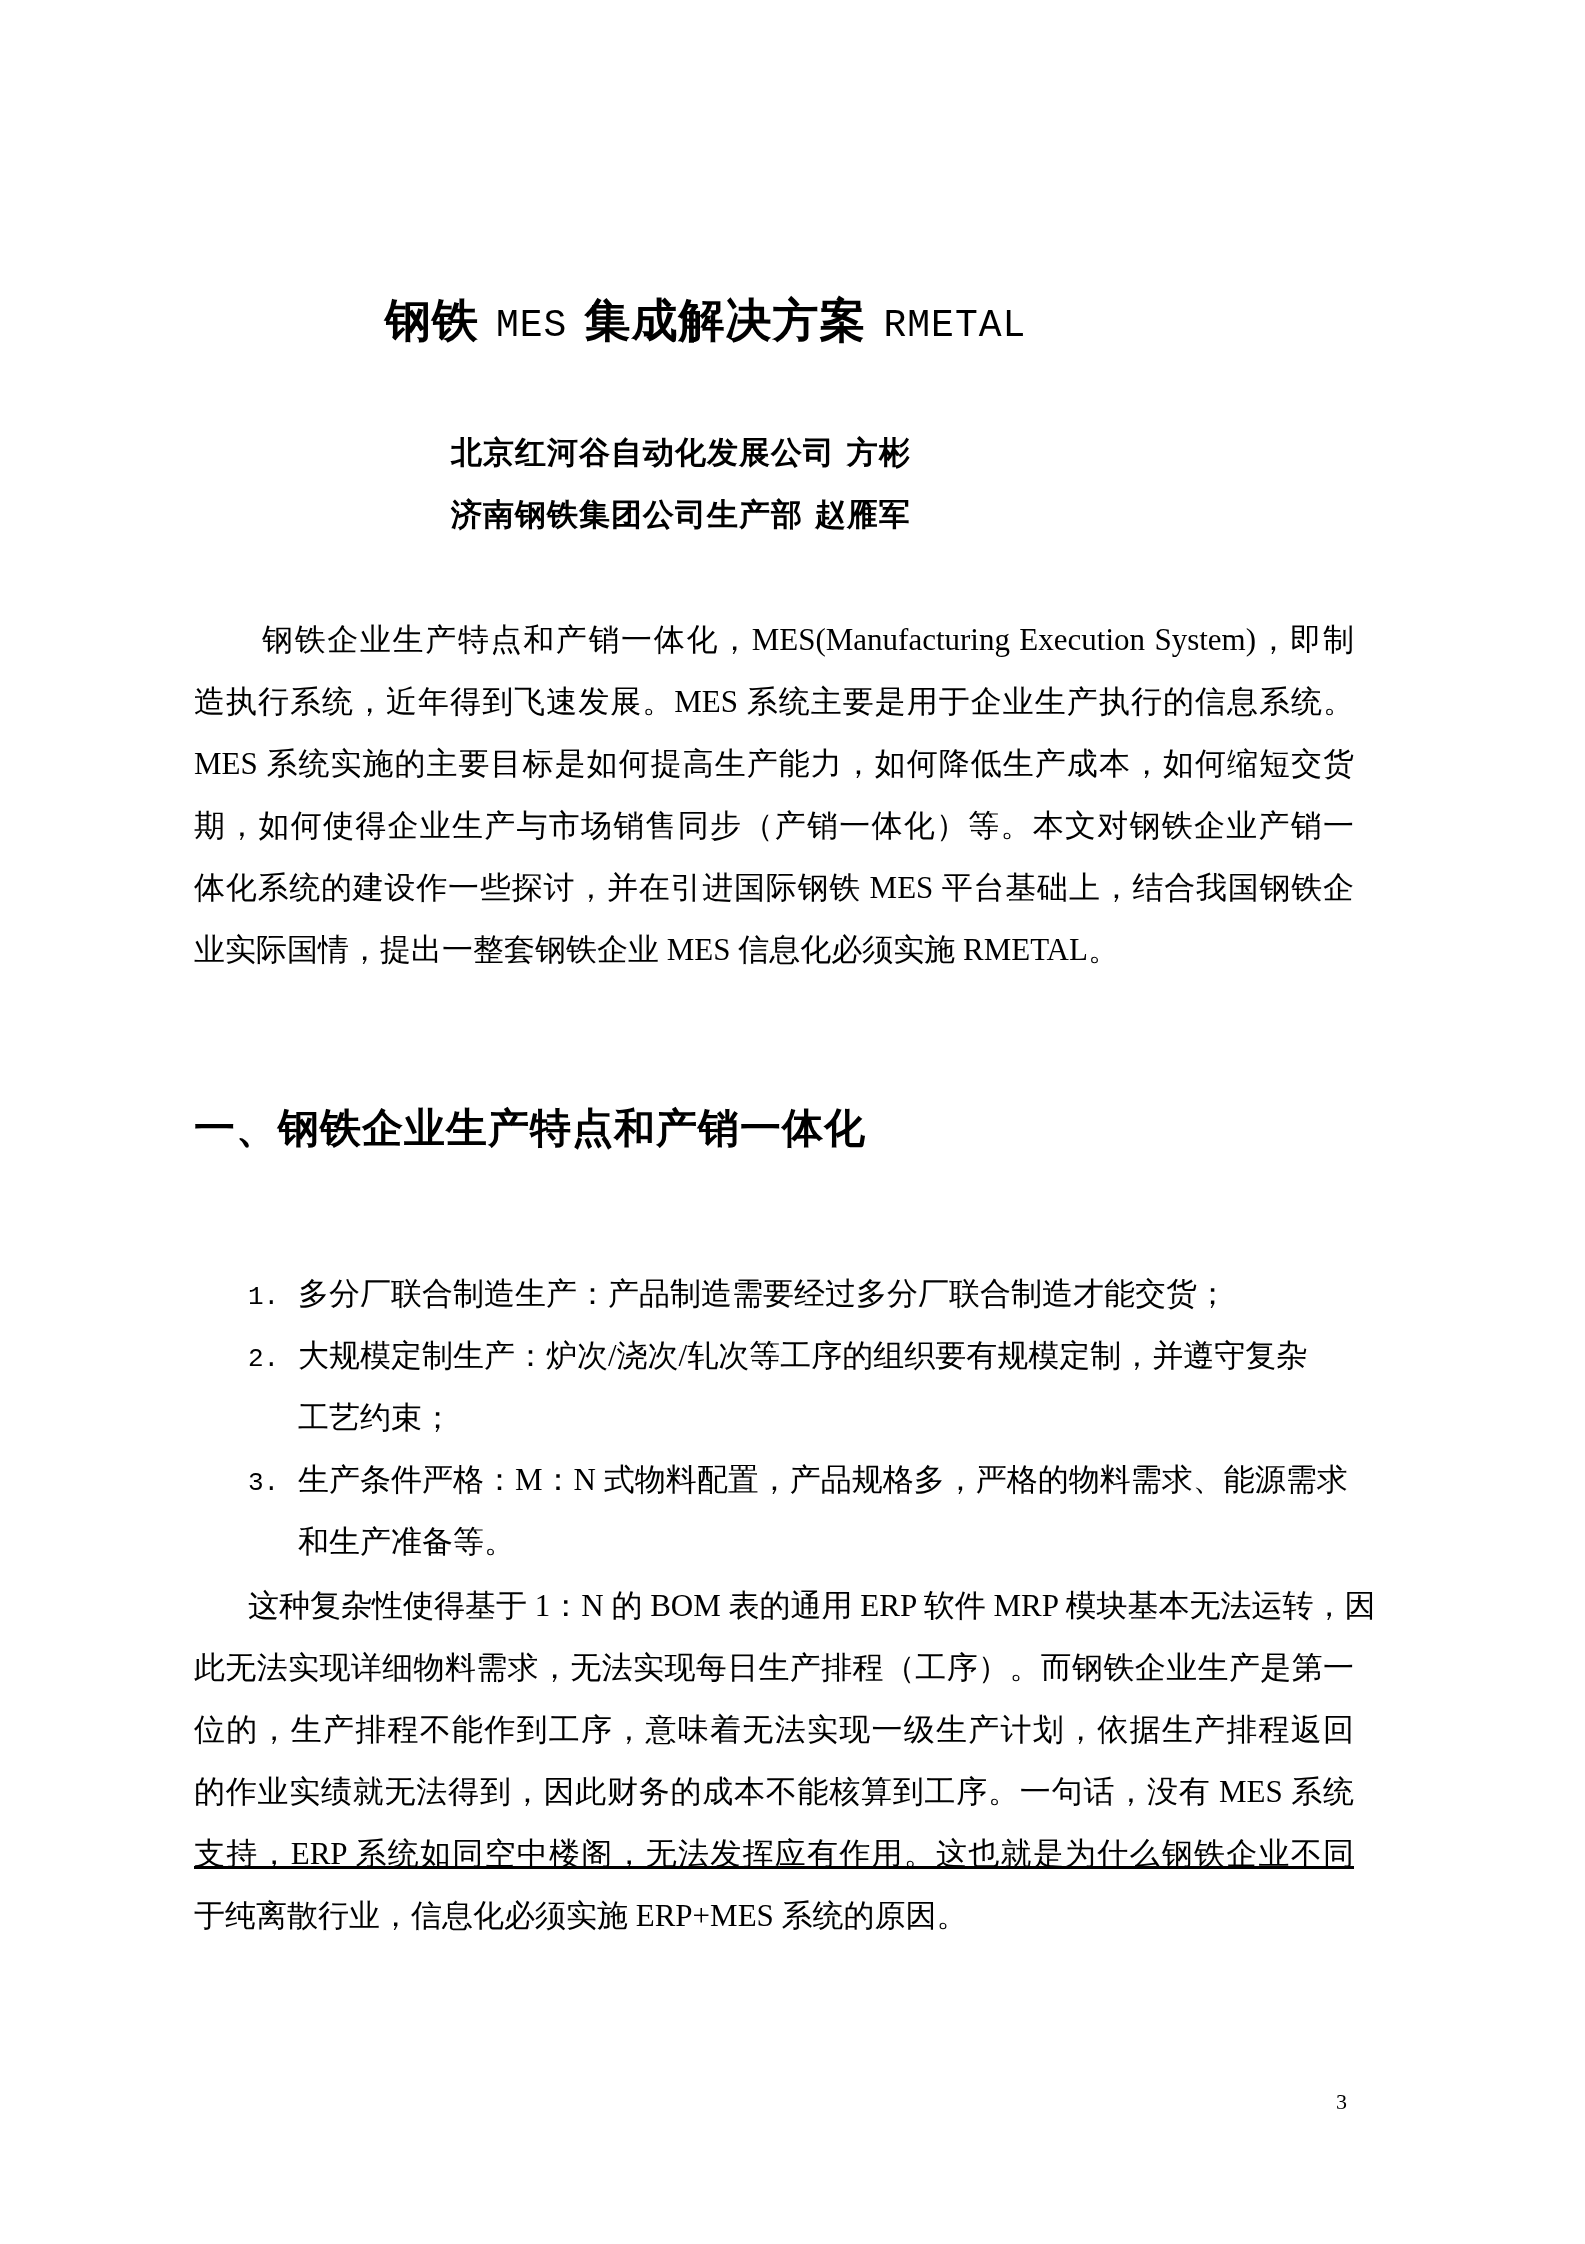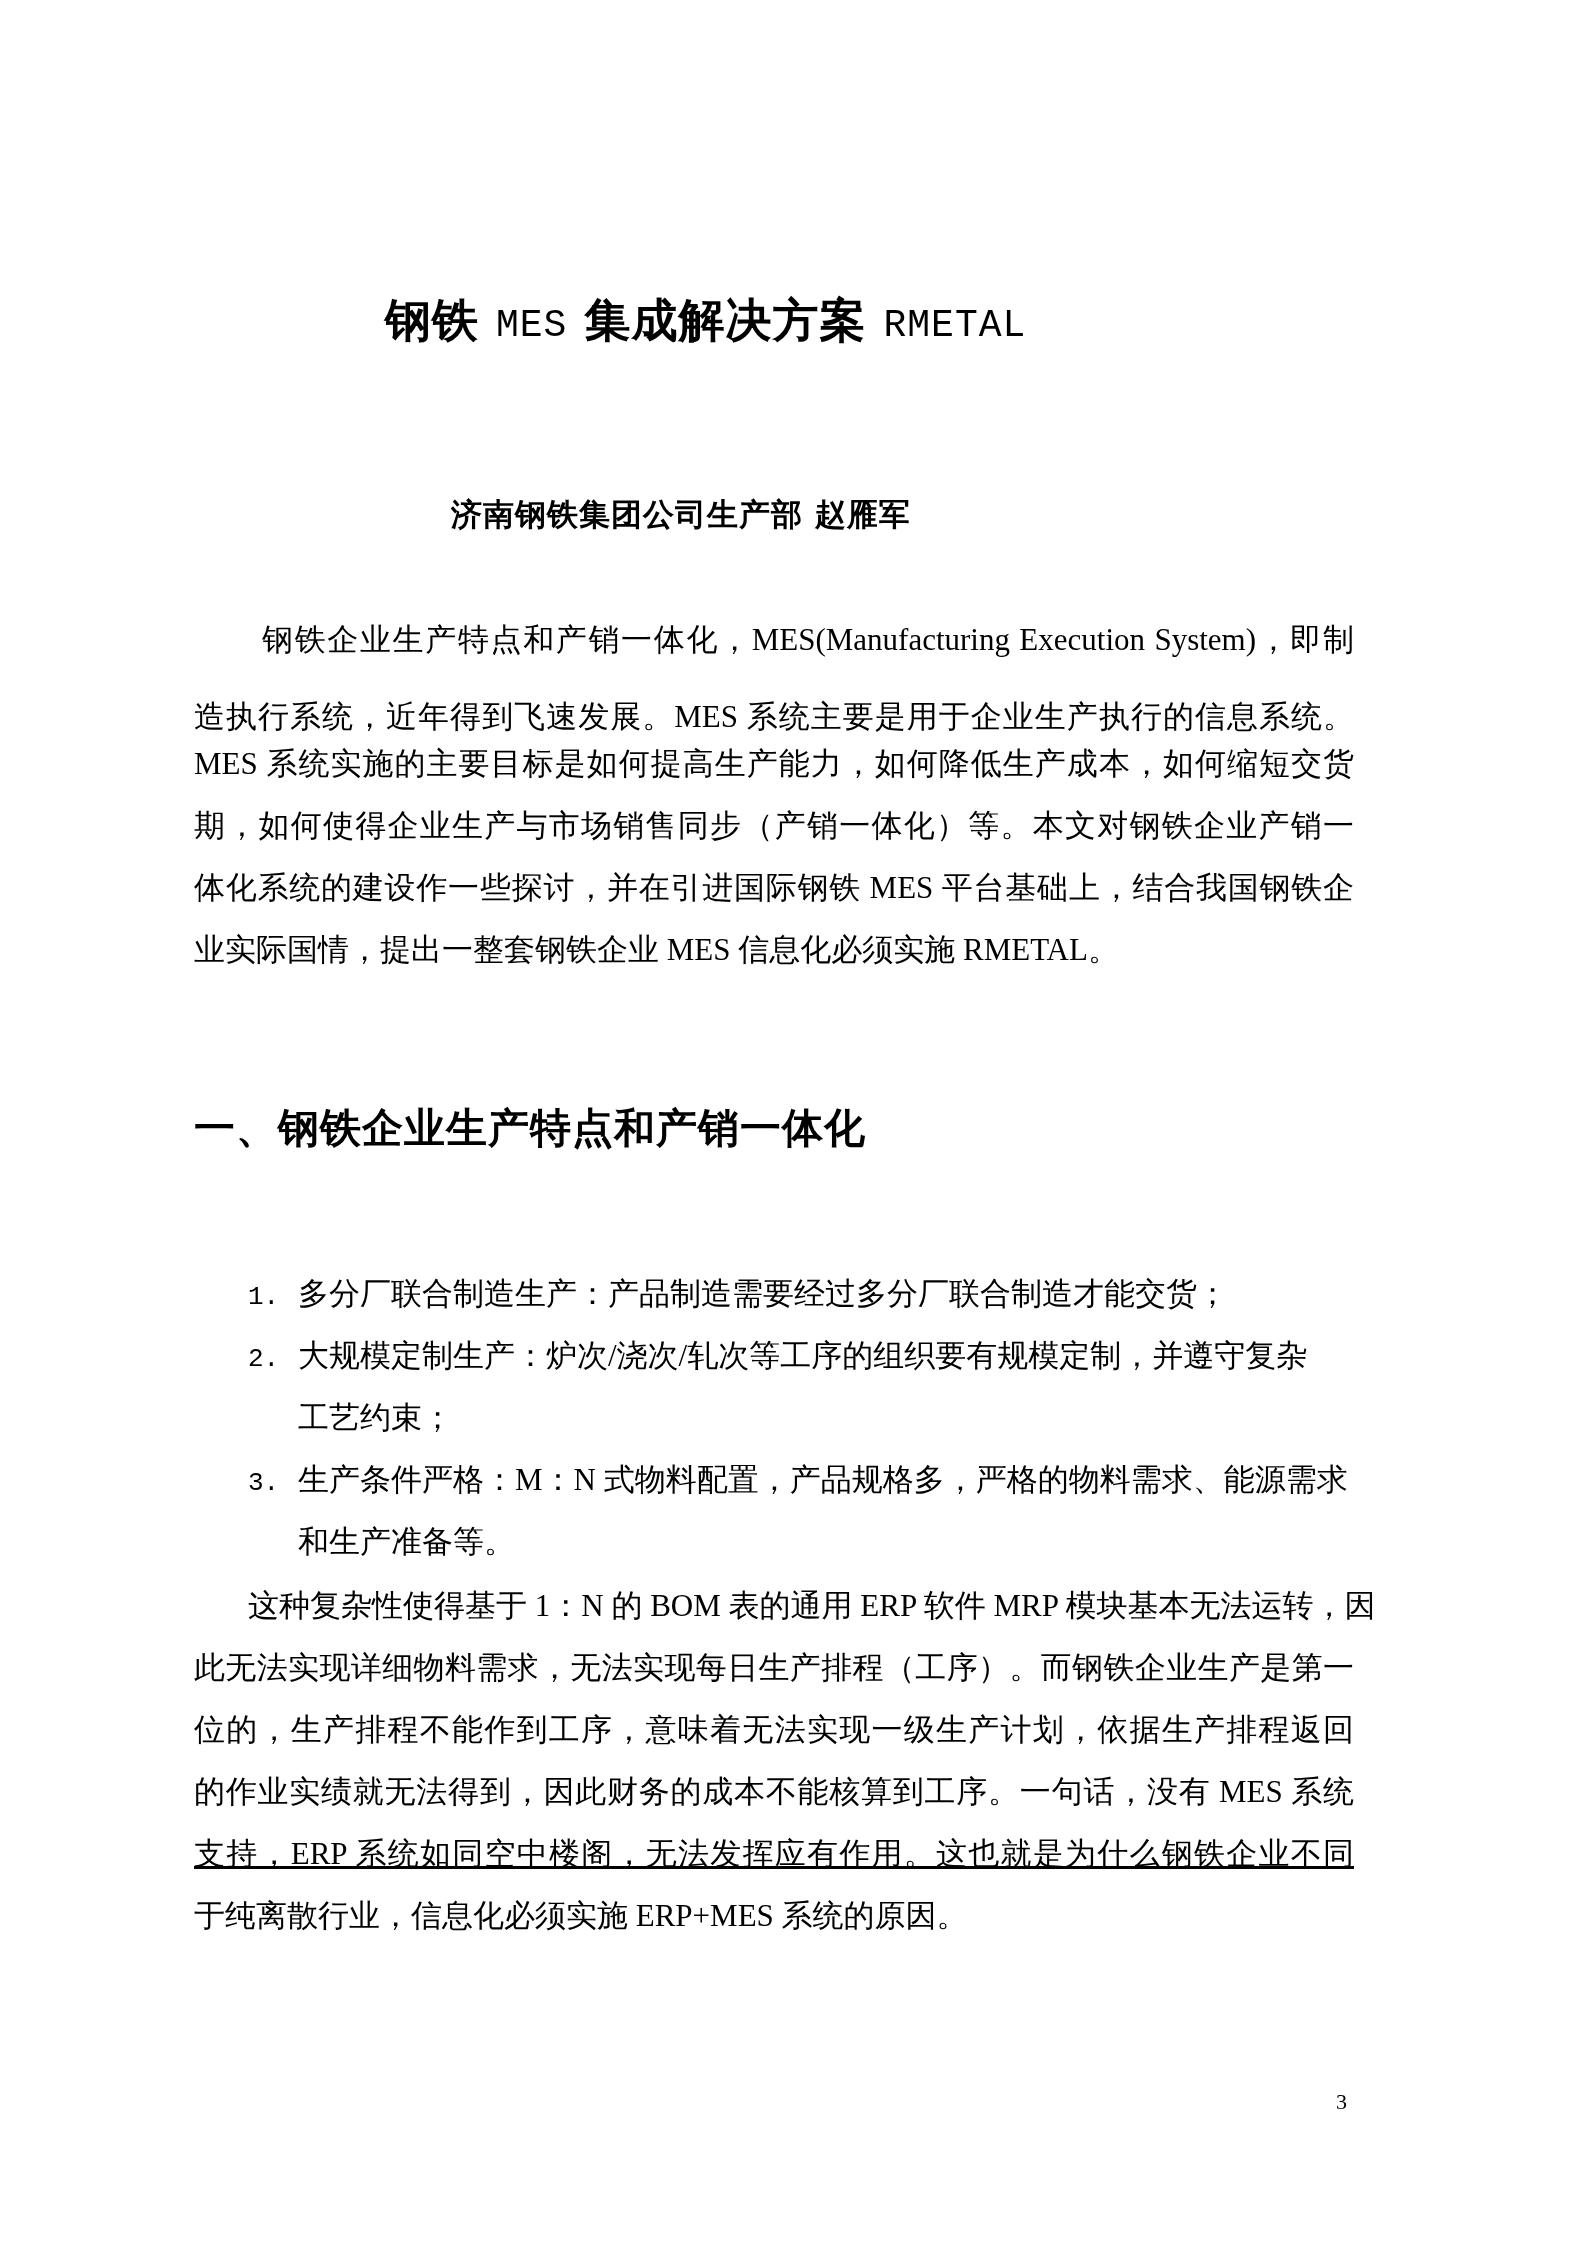--- a/index.html
+++ b/index.html
@@ -119,25 +119,26 @@
 
 <div class="page">
 
   <div class="title">
     <span>钢铁</span>
     <span class="mono">MES</span>
     <span>集成解决方案</span>
     <span class="mono">RMETAL</span>
   </div>
 
+  <div class="author author-1">北京红河谷自动化发展公司  方彬</div>
   <div class="author author-2">济南钢铁集团公司生产部  赵雁军</div>
 
   <div class="body-text" style="top:620px;">
     <div class="line indent" style="top:0px;">钢铁企业生产特点和产销一体化，MES(Manufacturing Execution System)，即制</div>
-    <div class="line" style="top:77px;">造执行系统，近年得到飞速发展。MES 系统主要是用于企业生产执行的信息系统。</div>
+    <div class="line" style="top:62px;">造执行系统，近年得到飞速发展。MES 系统主要是用于企业生产执行的信息系统。</div>
     <div class="line" style="top:124px;">MES 系统实施的主要目标是如何提高生产能力，如何降低生产成本，如何缩短交货</div>
     <div class="line" style="top:186px;">期，如何使得企业生产与市场销售同步（产销一体化）等。本文对钢铁企业产销一</div>
     <div class="line" style="top:248px;">体化系统的建设作一些探讨，并在引进国际钢铁 MES 平台基础上，结合我国钢铁企</div>
     <div class="line last" style="top:310px;">业实际国情，提出一整套钢铁企业 MES 信息化必须实施 RMETAL。</div>
   </div>
 
   <div class="section-heading">一、钢铁企业生产特点和产销一体化</div>
 
 
   <div class="item-line" style="left:248px; top:1274px;">

